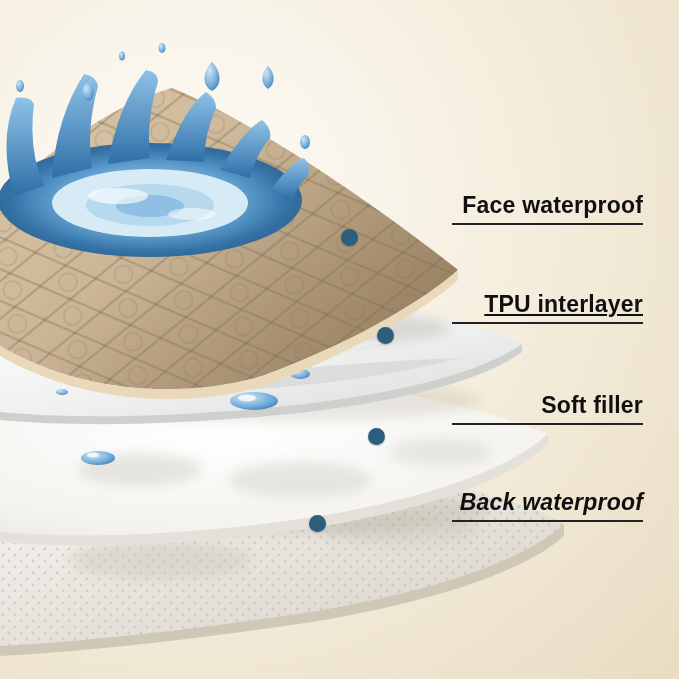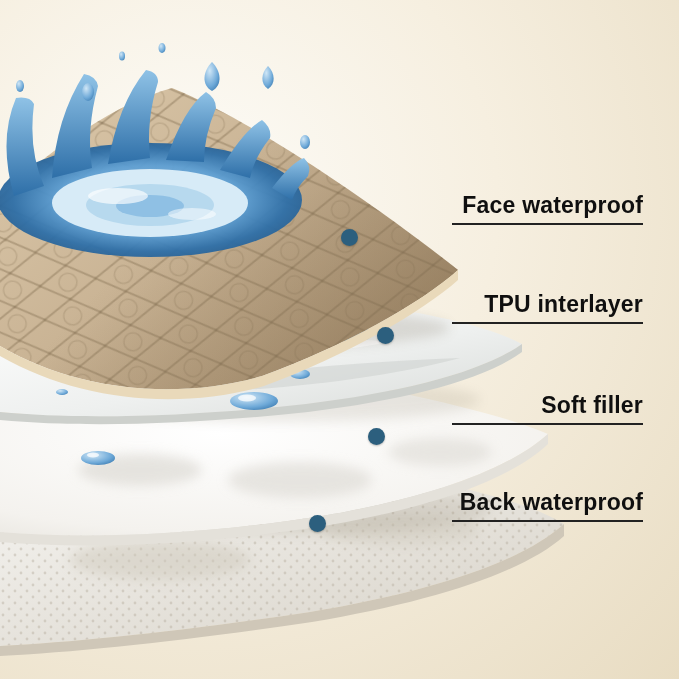--- a/index.html
+++ b/index.html
@@ -23,21 +23,21 @@
   .callout-line{
     position:absolute;left:452px;width:191px;height:0;
     border-top:2px solid #222;
   }
   .line1{top:223px;} .line2{top:322px;} .line3{top:423px;} .line4{top:520px;}
   .callout-label{
     position:absolute;left:443px;width:200px;text-align:right;
     font-size:23px;font-weight:700;color:#0f0f0f;letter-spacing:.2px;
     white-space:nowrap;
   }
-  .lab1{top:192px;} .lab2{top:291px;} .lab3{top:392px;text-align:right;} .lab4{top:489px;}
+  .lab1{top:192px;} .lab2{top:291px;text-decoration:underline;} .lab3{top:392px;text-align:right;} .lab4{top:489px;font-style:italic;}
 </style>
 </head>
 <body>
 
 <div class="stage">
 
   <svg class="illus" width="679" height="679" viewBox="0 0 679 679">
     <defs>
       <linearGradient id="fabricGrad" x1="0" y1="0" x2="1" y2="0.8">
         <stop offset="0" stop-color="#dcc9ab"></stop>

